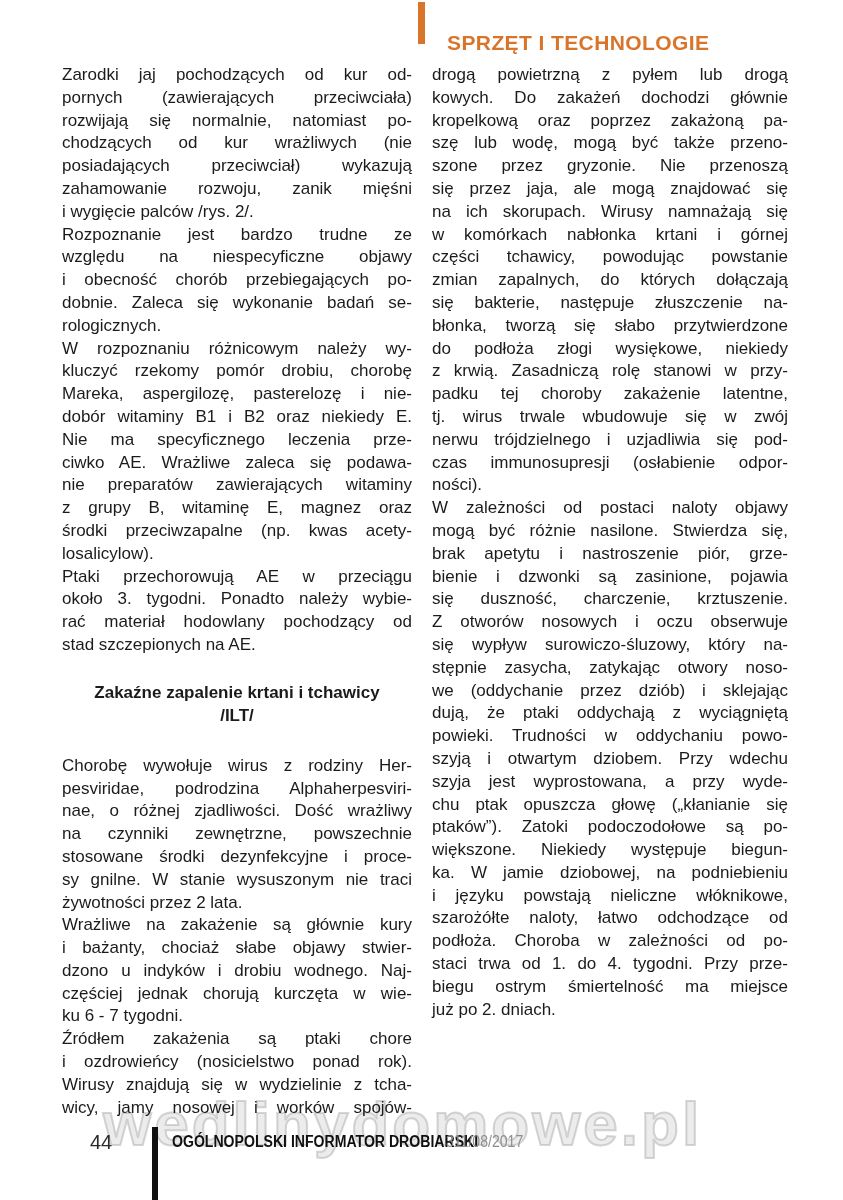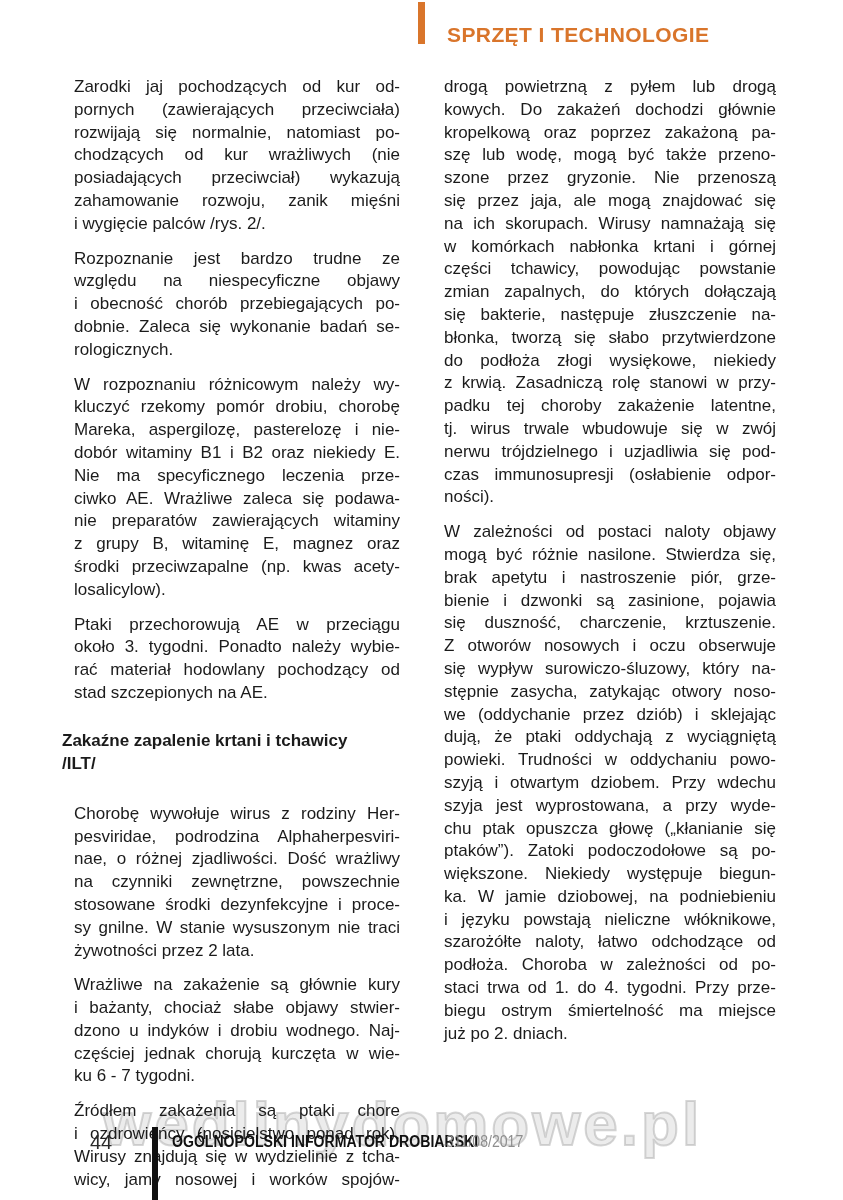--- a/index.html
+++ b/index.html
@@ -17,23 +17,23 @@
     font-size:21px; font-weight:bold; letter-spacing:0.4px; color:#D9752B;
     white-space:nowrap; z-index:2;
   }
 
   
   .col { position:absolute; top:64px; color:#1b1b1b; font-size:17px; z-index:2; }
   .col-left  { left:62px;  width:350px; }
   .col-right { left:432px; width:356px; }
   .line { line-height:22.8px; text-align:left; }
   .line.j { text-align:justify; text-align-last:justify; }
-  .block-p { margin:12px; }
+  .block-p { margin:0; }
   .block-h { font-weight:bold; margin:24px 0 28px 0; }
-  .block-h .line { line-height:23px; }
+  .block-h .line { line-height:23px;text-align:center; }
   .arrow-glyph { font-size:15px; }
 
   
   .watermark {
     position:absolute; left:103px; top:1088px; z-index:1;
     font-size:62px; font-weight:bold; letter-spacing:3px; white-space:nowrap;
     color:rgba(205,205,205,0.38);
     -webkit-text-stroke:2px rgba(165,165,165,0.45);
     pointer-events:none;
   }
@@ -49,21 +49,21 @@
     position:absolute; left:446px; top:1133px; font-size:16px; color:#8E8E8E;
     white-space:nowrap; transform:scaleX(0.88); transform-origin:left top; z-index:2;
   }
 </style>
 </head>
 <body>
 
 <div class="page">
 
   <div class="accent-bar" style="background: rgb(217, 117, 43);"></div>
-  <div class="section-title" style="color: rgb(217, 117, 43);">SPRZĘT I TECHNOLOGIE</div>
+  <div class="section-title" style="color: rgb(217, 117, 43); margin-top: 8px;">SPRZĘT I TECHNOLOGIE</div>
 
   <div class="col col-left" style="color: rgb(27, 27, 27);">
       <div class="block-p">
         <div class="line j">Zarodki jaj pochodzących od kur od-</div>
         <div class="line j">pornych (zawierających przeciwciała)</div>
         <div class="line j">rozwijają się normalnie, natomiast po-</div>
         <div class="line j">chodzących od kur wrażliwych (nie</div>
         <div class="line j">posiadających przeciwciał) wykazują</div>
         <div class="line j">zahamowanie rozwoju, zanik mięśni</div>
         <div class="line">i wygięcie palców /rys. 2/.</div>

